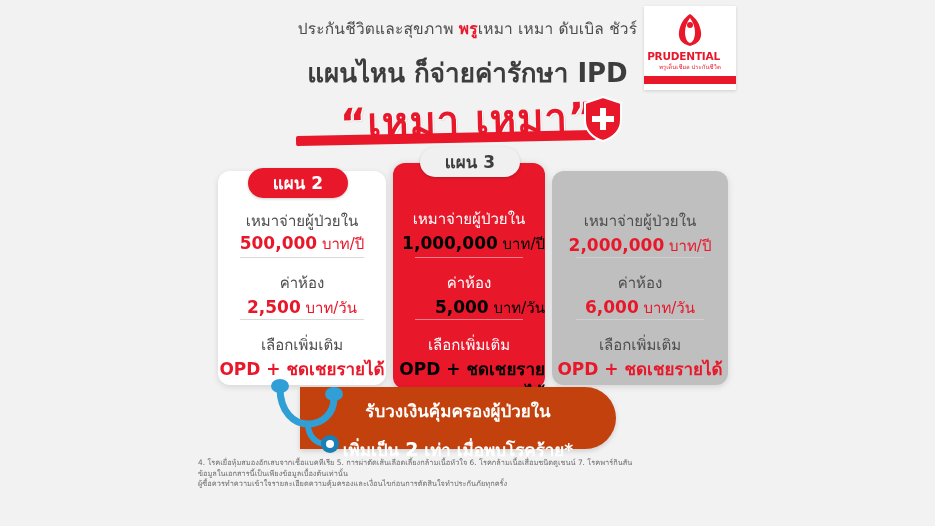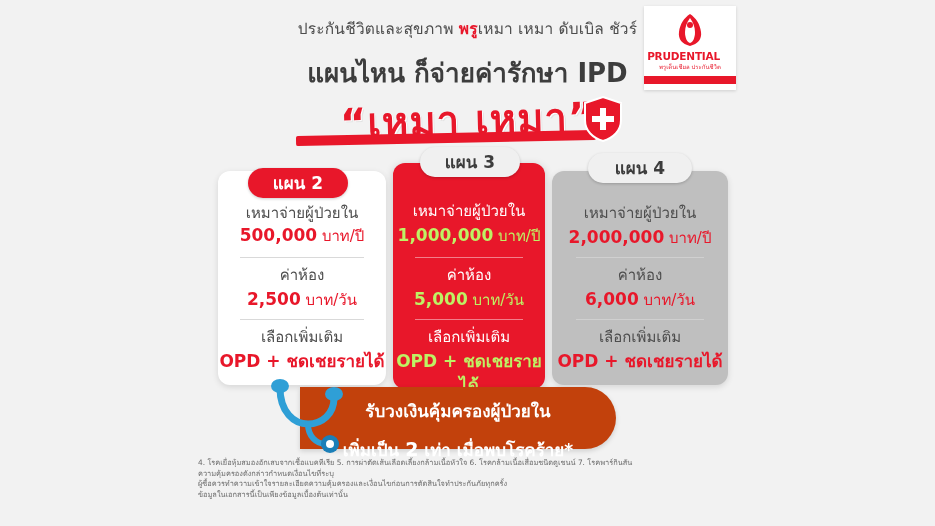--- a/index.html
+++ b/index.html
@@ -171,20 +171,21 @@
     width: 104px;
     background: #f0f0f0;
     color: #3d3d3d;
   }
   
   .row {
     position: absolute;
     width: 100%;
     text-align: center;
     box-sizing: border-box;
+    margin-top: 8px;
   }
   .lbl {
     font-size: 15px;
     line-height: 20px;
   }
   .val {
     font-size: 17px;
     line-height: 24px;
     font-weight: bold;
   }
@@ -195,21 +196,21 @@
   .divider {
     position: absolute;
     height: 1px;
   }
   
   .c-dark-lbl { color: #4d4d4d; }
   .c-red-val  { color: #e8172a; }
   .div-grey   { background: #d9d9d9; }
   
   .c-white-lbl { color: #ffffff; }
-  .c-white-val { color: #bef264; }
+  .c-white-val { color: #000000; text-align: right; }
   .div-white   { background: rgba(255,255,255,0.45); }
   
   .banner {
     position: absolute;
     left: 300px; top: 387px;
     width: 316px; height: 62px;
     background: #c2410c;
     border-radius: 0 31px 31px 0;
     box-shadow: 0 2px 5px rgba(0,0,0,0.15);
   }
@@ -318,37 +319,35 @@
     </div>
     <div class="divider div-grey" style="left:24px; top:86px; width:128px; background:#d0d0d0;"></div>
     <div class="row lbl c-dark-lbl" style="top:94px;">ค่าห้อง</div>
     <div class="row val c-red-val" style="top:116px;">
       <span>6,000</span><span class="unit"> บาท/วัน</span>
     </div>
     <div class="divider div-grey" style="left:24px; top:148px; width:128px; background:#d0d0d0;"></div>
     <div class="row lbl c-dark-lbl" style="top:156px;">เลือกเพิ่มเติม</div>
     <div class="row val c-red-val" style="top:178px;">OPD + ชดเชยรายได้</div>
   </div>
-  <div class="badge badge-4">แผน 4</div>
 
   <div class="banner">
     <div class="banner-l1">รับวงเงินคุ้มครองผู้ป่วยใน</div>
     <div class="banner-l2">
       <span>เพิ่มเป็น </span><span class="big">2</span><span> เท่า เมื่อพบโรคร้าย*</span>
     </div>
   </div>
 
   <svg class="stetho" viewBox="0 0 92 86">
     <path d="M12 10 C12 34 26 46 40 46 C54 46 66 36 66 20" fill="none" stroke="#2f9fd6" stroke-width="7" stroke-linecap="round"></path>
     <path d="M40 46 C40 58 48 66 58 66" fill="none" stroke="#2f9fd6" stroke-width="6" stroke-linecap="round"></path>
     <circle cx="62" cy="66" r="9" fill="#1b7fb8"></circle>
     <circle cx="62" cy="66" r="4" fill="#ffffff"></circle>
     <ellipse cx="12" cy="8" rx="9" ry="7" fill="#2f9fd6"></ellipse>
     <ellipse cx="66" cy="16" rx="9" ry="7" fill="#2f9fd6"></ellipse>
   </svg>
 
   <div class="footnotes">
     <div class="fn-line">4. โรคเยื่อหุ้มสมองอักเสบจากเชื้อแบคทีเรีย 5. การผ่าตัดเส้นเลือดเลี้ยงกล้ามเนื้อหัวใจ 6. โรคกล้ามเนื้อเสื่อมชนิดดูเชนน์ 7. โรคพาร์กินสัน</div>
-    <div class="fn-line">ความคุ้มครองดังกล่าวกำหนดเงื่อนไขที่ระบุ</div>
+    <div class="fn-line">ข้อมูลในเอกสารนี้เป็นเพียงข้อมูลเบื้องต้นเท่านั้น</div>
     <div class="fn-line">ผู้ซื้อควรทำความเข้าใจรายละเอียดความคุ้มครองและเงื่อนไขก่อนการตัดสินใจทำประกันภัยทุกครั้ง</div>
-    <div class="fn-line">ข้อมูลในเอกสารนี้เป็นเพียงข้อมูลเบื้องต้นเท่านั้น</div>
   </div>
 </div>
 
 </body></html>

